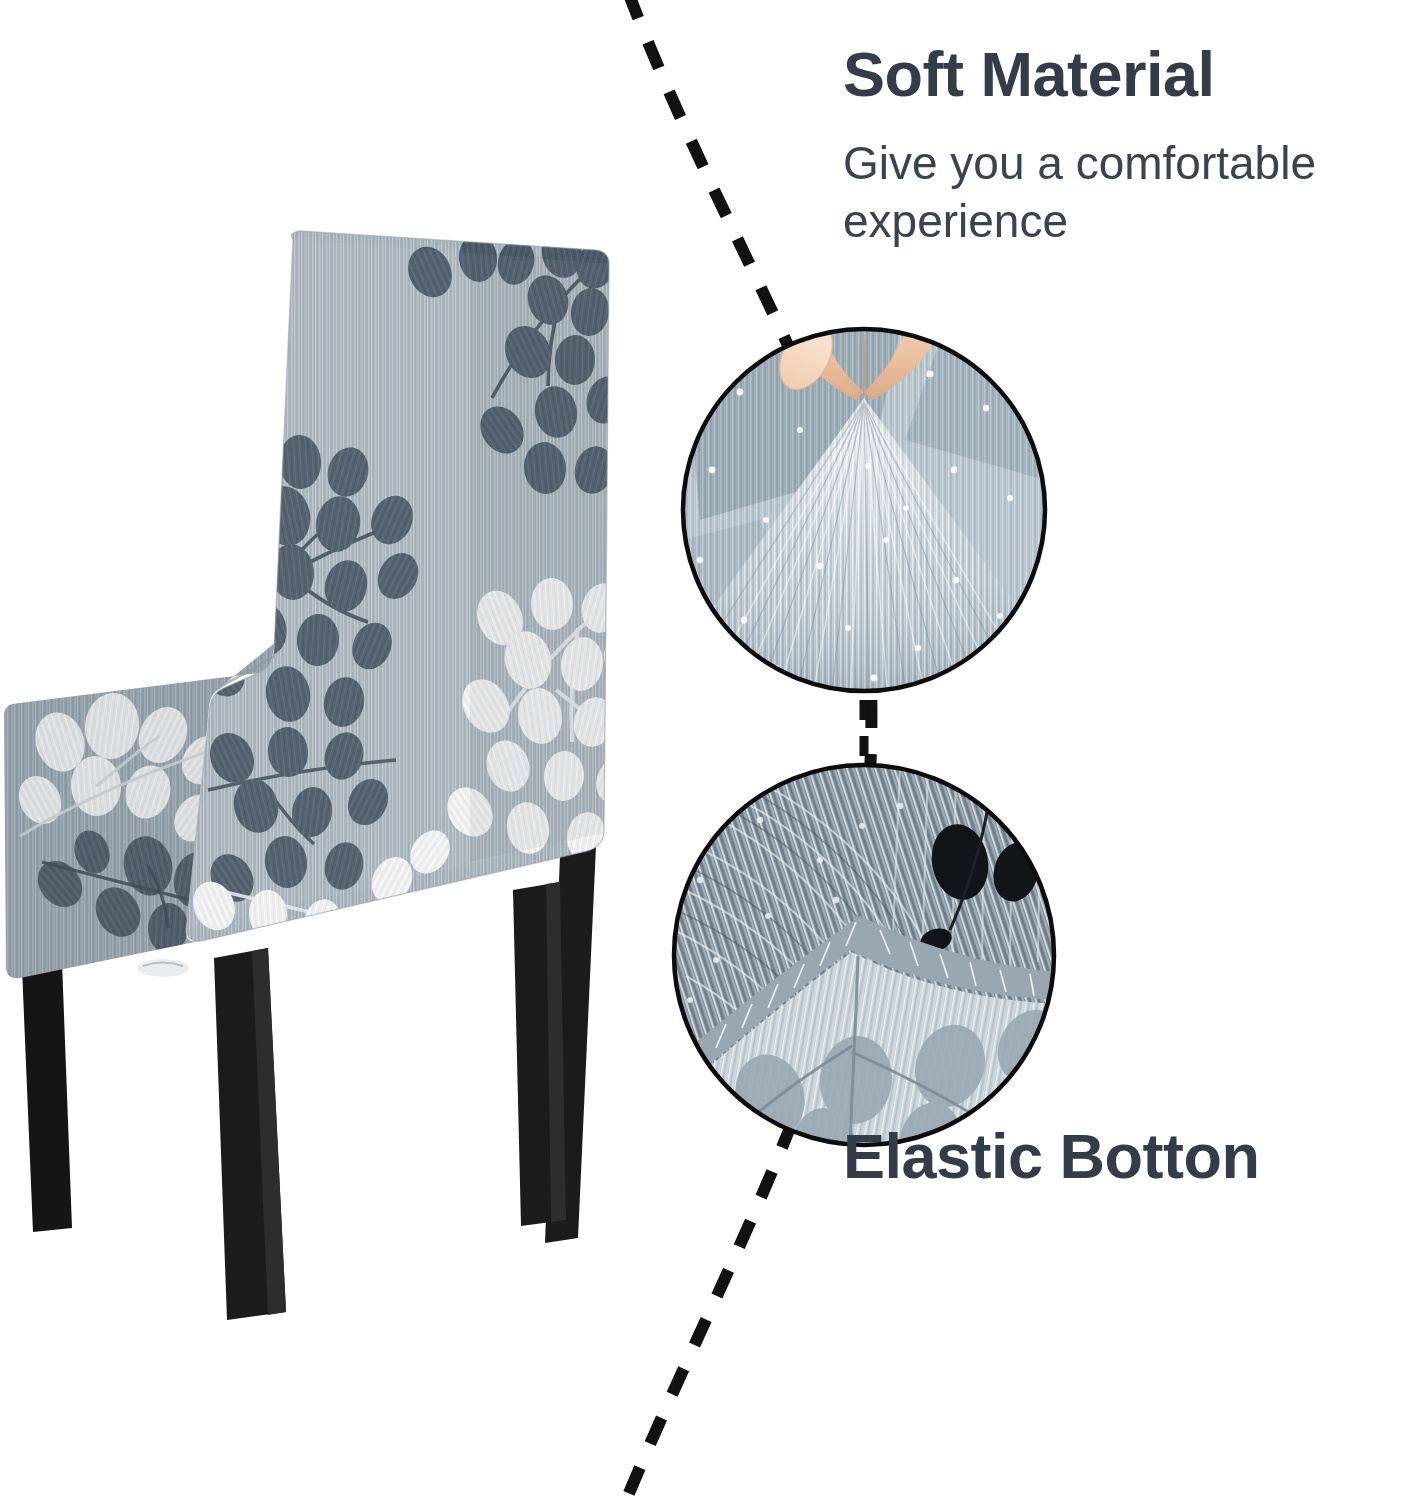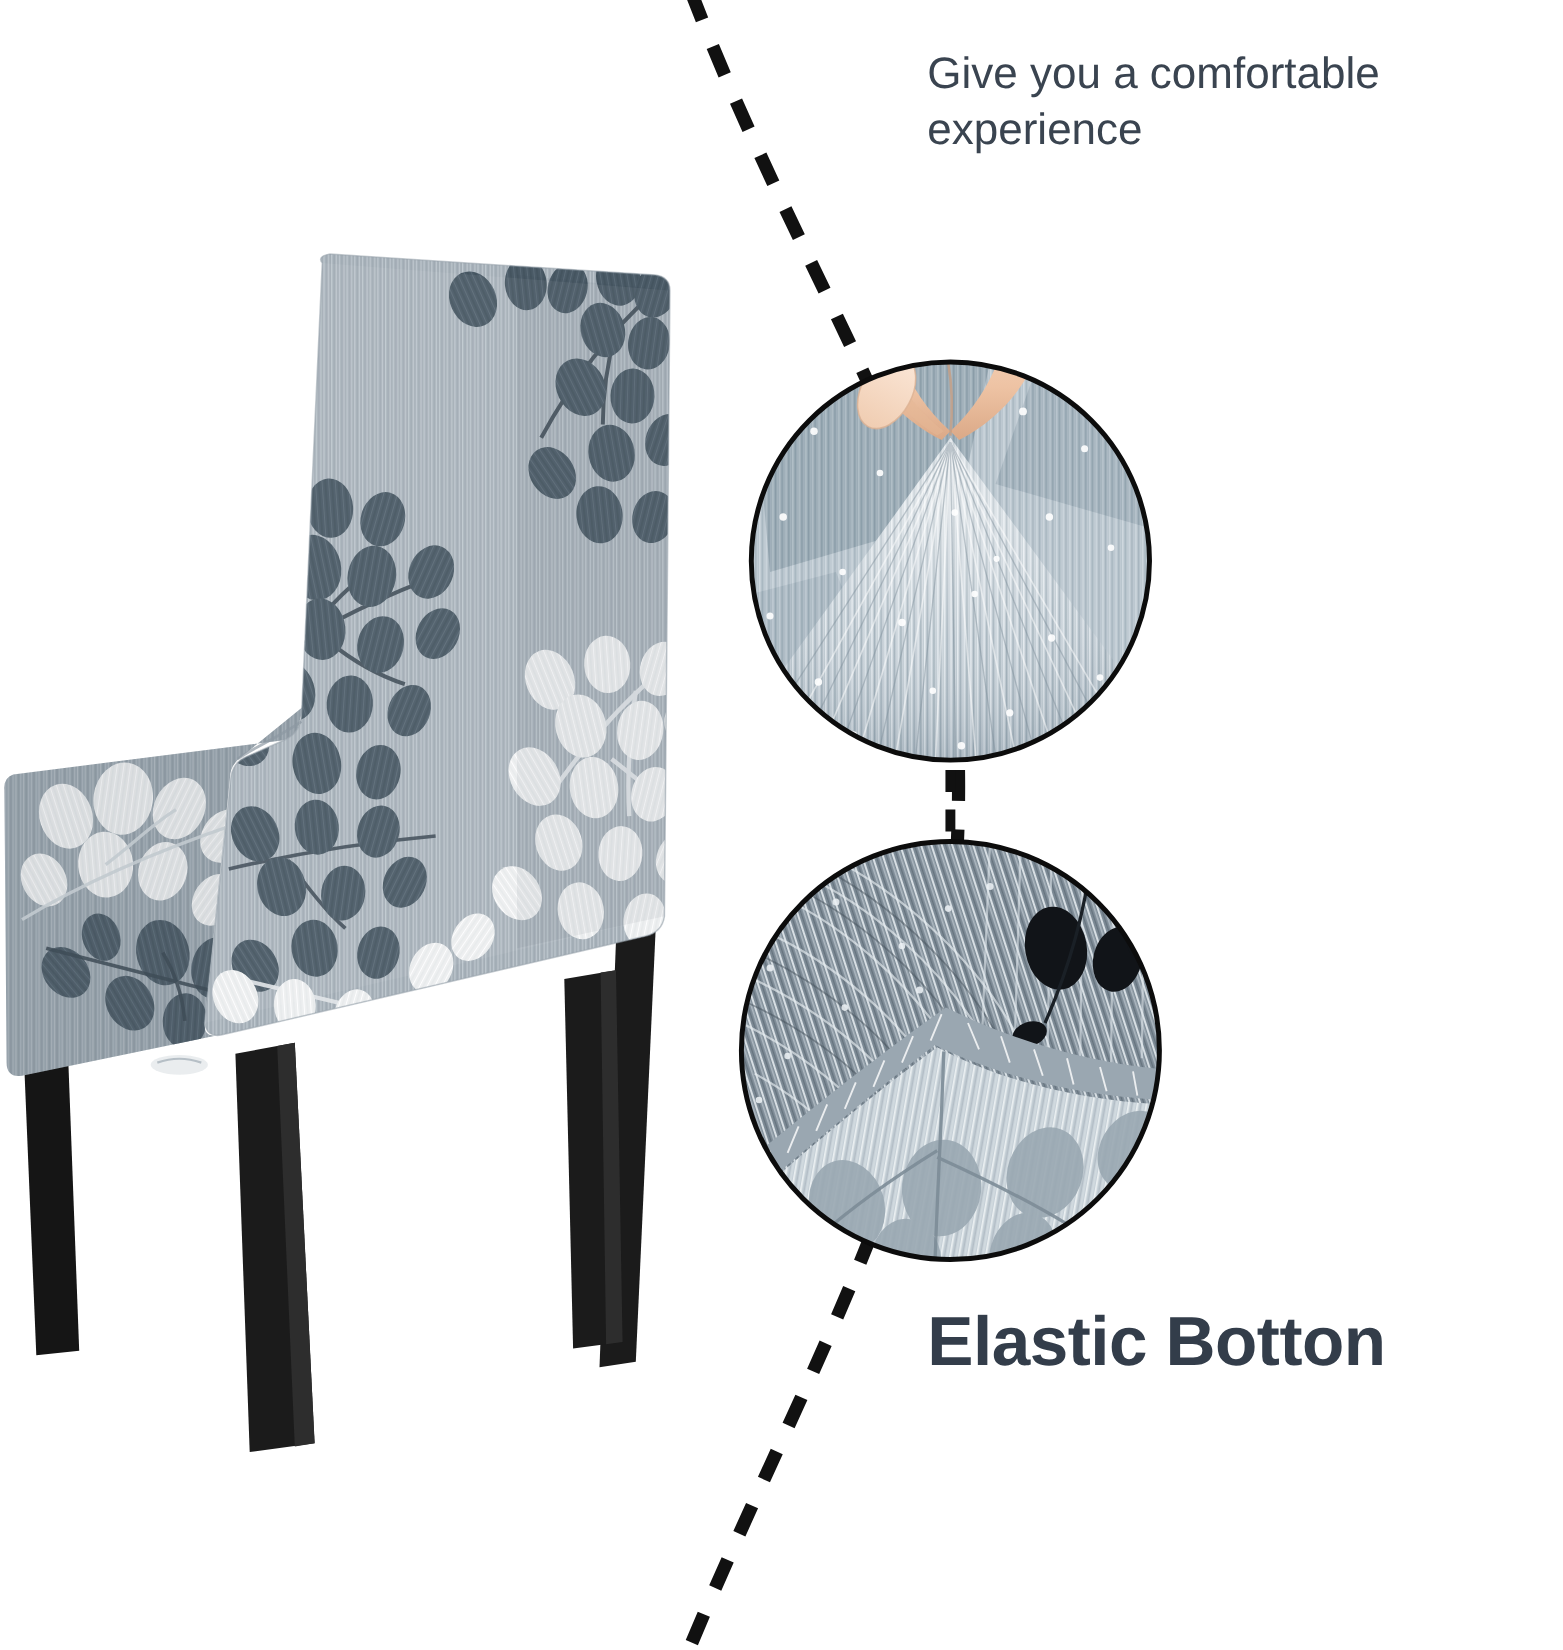--- a/index.html
+++ b/index.html
@@ -33,34 +33,34 @@
     position: absolute;
     color: #333d4a;
   }
   #soft-material-block {
     left: 843px;
     top: 42px;
     width: 560px;
   }
   #elastic-bottom-block {
     left: 843px;
-    top: 1188px;
+    top: 1124px;
     width: 570px;
   }
   .feature-title {
     font-size: 63px;
     font-weight: 700;
     letter-spacing: -0.5px;
     line-height: 1.04;
     margin: 0 0 26px 0;
     color: #333d4a;
     white-space: nowrap;
   }
   .feature-desc {
-    font-size: 40px;
+    font-size: 46px;
     font-weight: 400;
     line-height: 1.28;
     margin: 0;
     color: #3a4450;
   }
   #elastic-bottom-block .feature-title {
     margin-bottom: 30px;
   }
 </style>
 </head>
@@ -482,20 +482,21 @@
           <path d="M 858 956 C 856 1020 852 1086 850 1148"></path>
           <path d="M 852 1046 C 810 1072 774 1098 742 1126"></path>
           <path d="M 852 1052 C 896 1072 936 1092 972 1114"></path>
         </g>
       </g>
       <circle cx="864" cy="955" r="190" fill="none" stroke="#0c0c0c" stroke-width="4.5"></circle>
     </g>
   </svg>
 
   <div class="text-block" id="soft-material-block">
+    <h2 class="feature-title">Soft Material</h2>
     <p class="feature-desc">Give you a comfortable experience</p>
   </div>
 
   <div class="text-block" id="elastic-bottom-block">
     <h2 class="feature-title">Elastic Botton</h2>
   </div>
 
 </div>
 
 </body></html>

